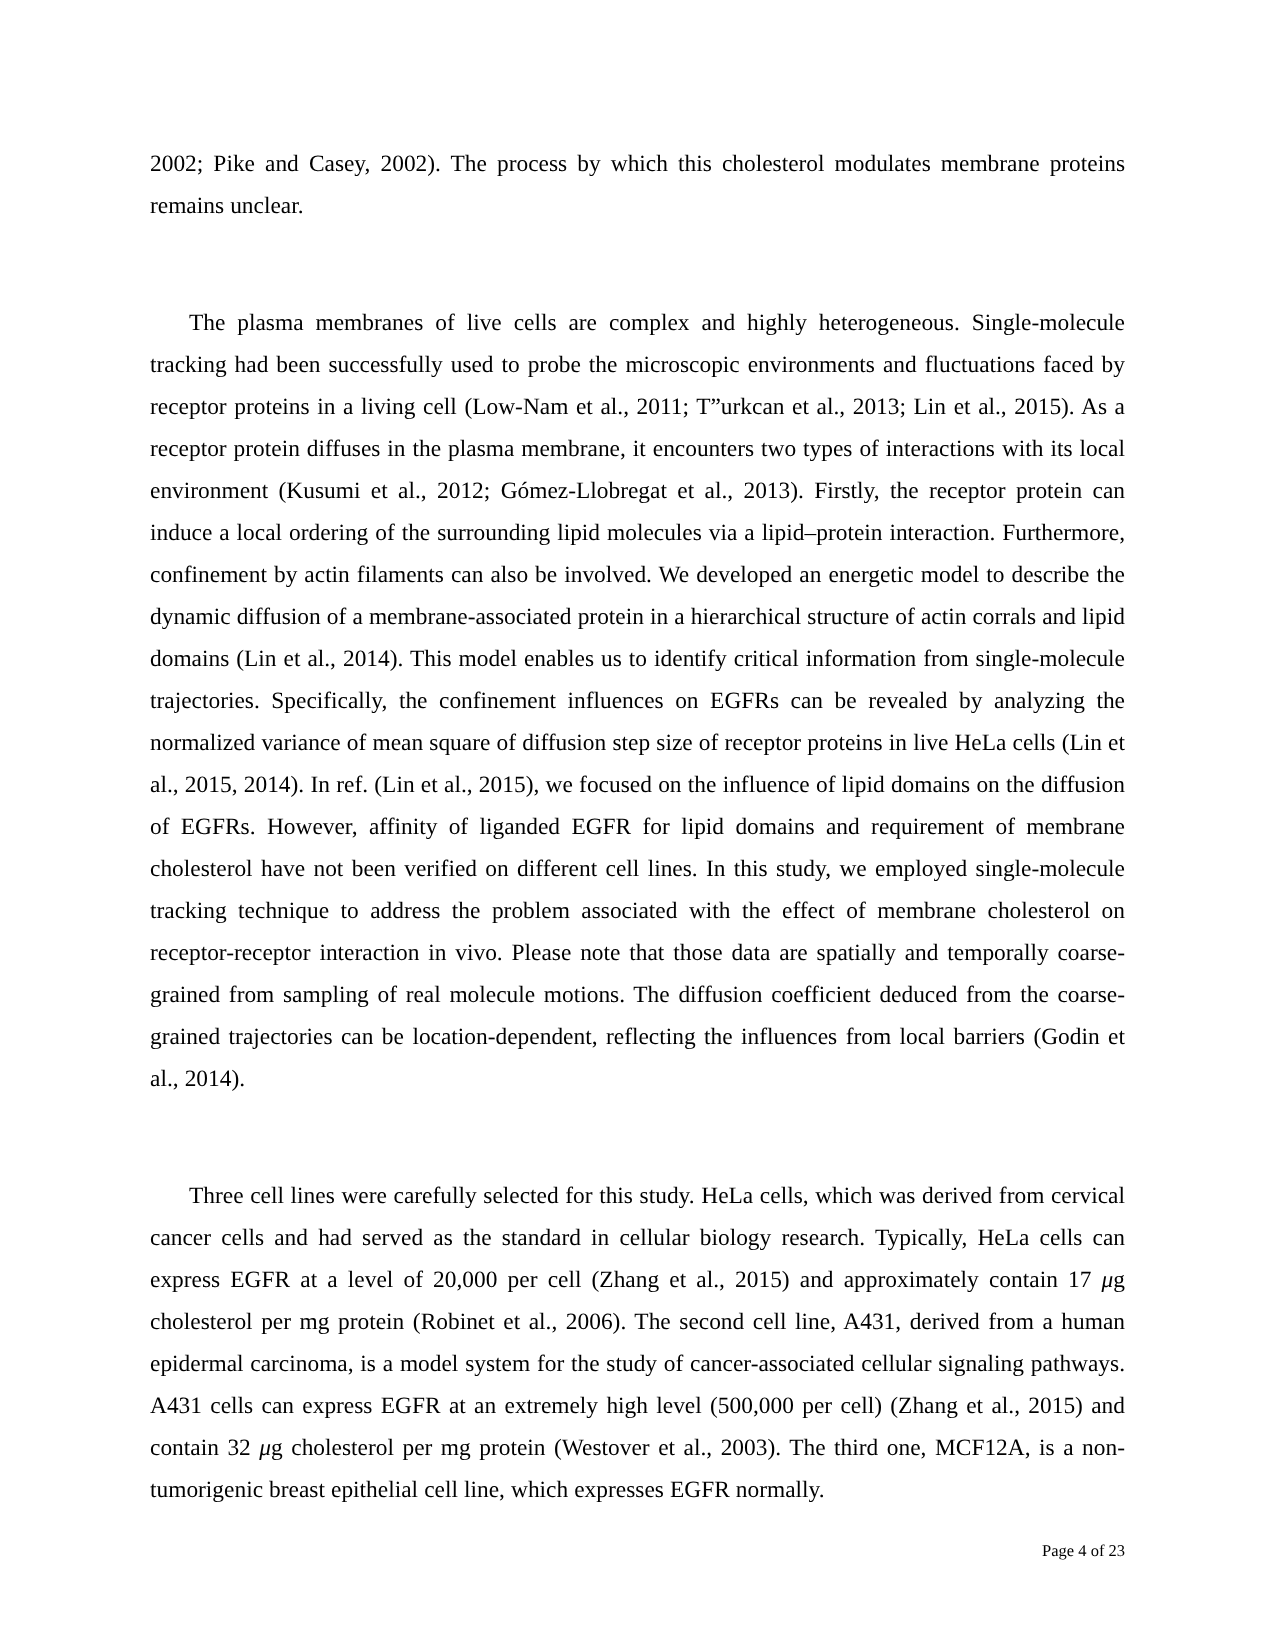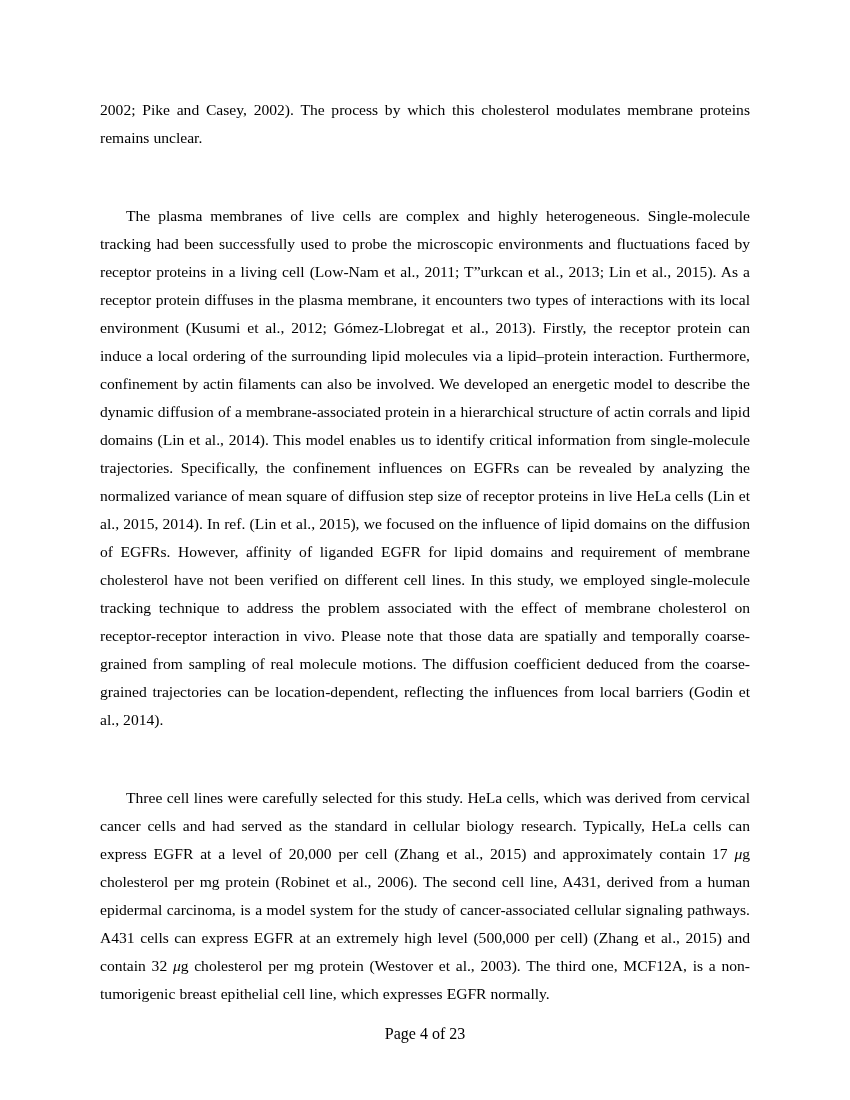--- a/index.html
+++ b/index.html
@@ -50,22 +50,22 @@
   .mu {
     font-family: "Liberation Serif", "DejaVu Serif", serif;
     font-style: italic;
   }
 
   .footer {
     position: absolute;
     left: 100px;
     top: 1022px;
     width: 650px;
-    text-align: center;
-    font-size: 16px;
+    text-align: right;
+    font-size: 11px;
     line-height: 24px;
   }
 </style>
 </head>
 <body>
 
 <div class="page">
 
   <div class="text-column">
 

